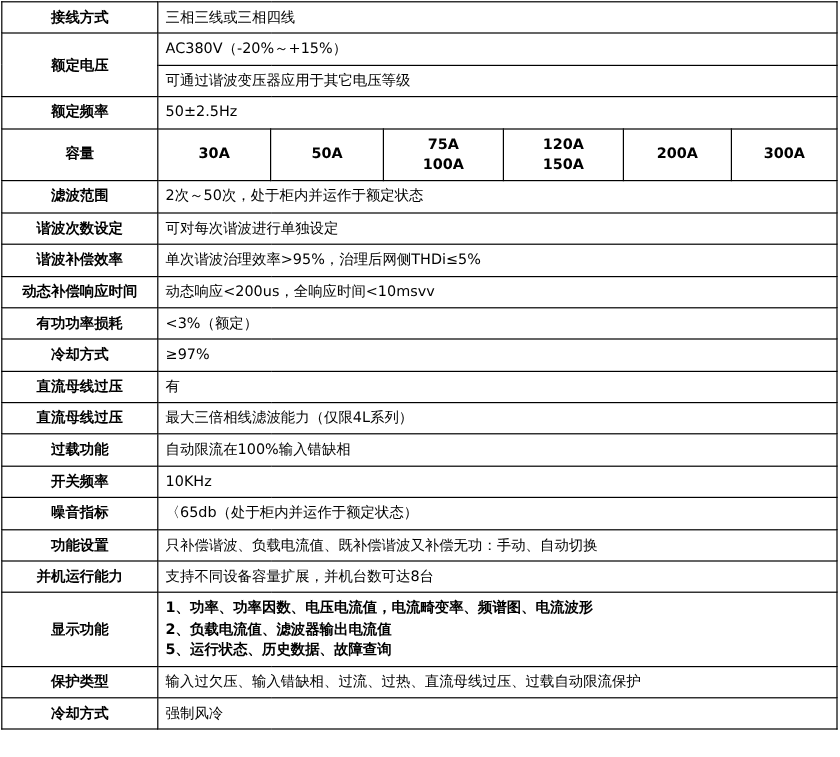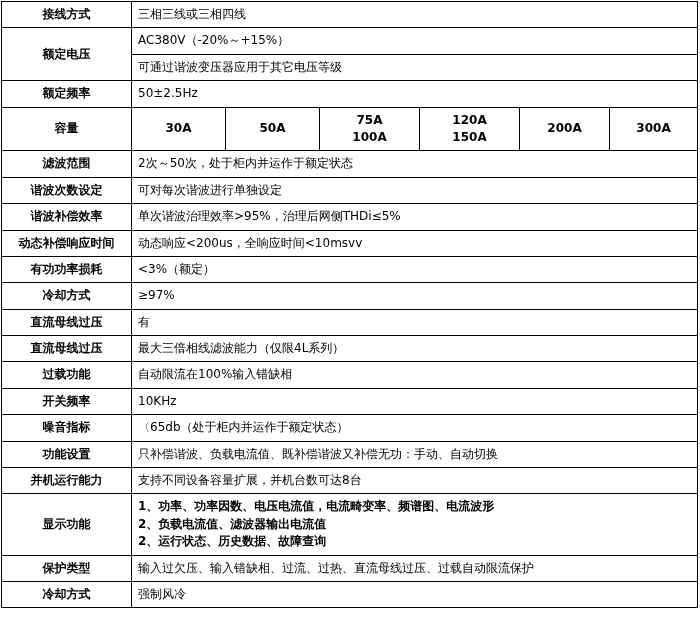--- a/index.html
+++ b/index.html
@@ -182,21 +182,21 @@
     <tr>
       <td class="label-cell">并机运行能力</td>
       <td class="value-cell" colspan="6">支持不同设备容量扩展，并机台数可达8台</td>
     </tr>
 
     <tr>
       <td class="label-cell">显示功能</td>
       <td class="value-cell display-list" colspan="6">
         <div>1、功率、功率因数、电压电流值，电流畸变率、频谱图、电流波形</div>
         <div>2、负载电流值、滤波器输出电流值</div>
-        <div>2、运行状态、历史数据、故障查询</div>
+        <div>5、运行状态、历史数据、故障查询</div>
       </td>
     </tr>
 
     <tr>
       <td class="label-cell">保护类型</td>
       <td class="value-cell" colspan="6">输入过欠压、输入错缺相、过流、过热、直流母线过压、过载自动限流保护</td>
     </tr>
 
     <tr>
       <td class="label-cell">冷却方式</td>

